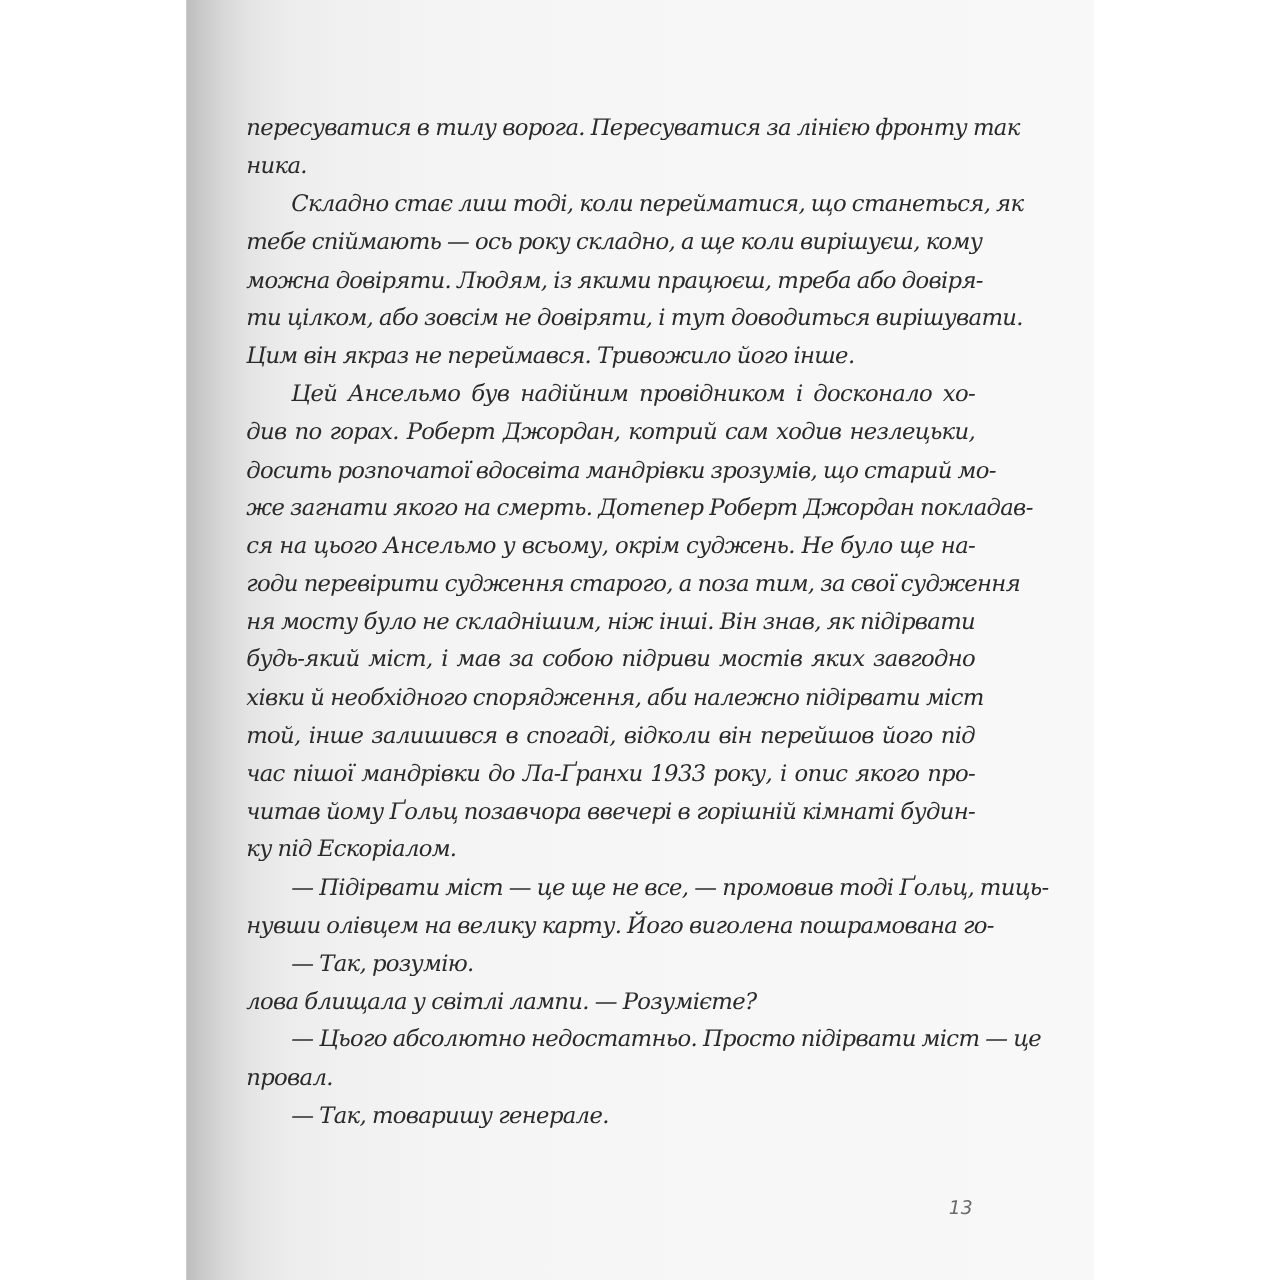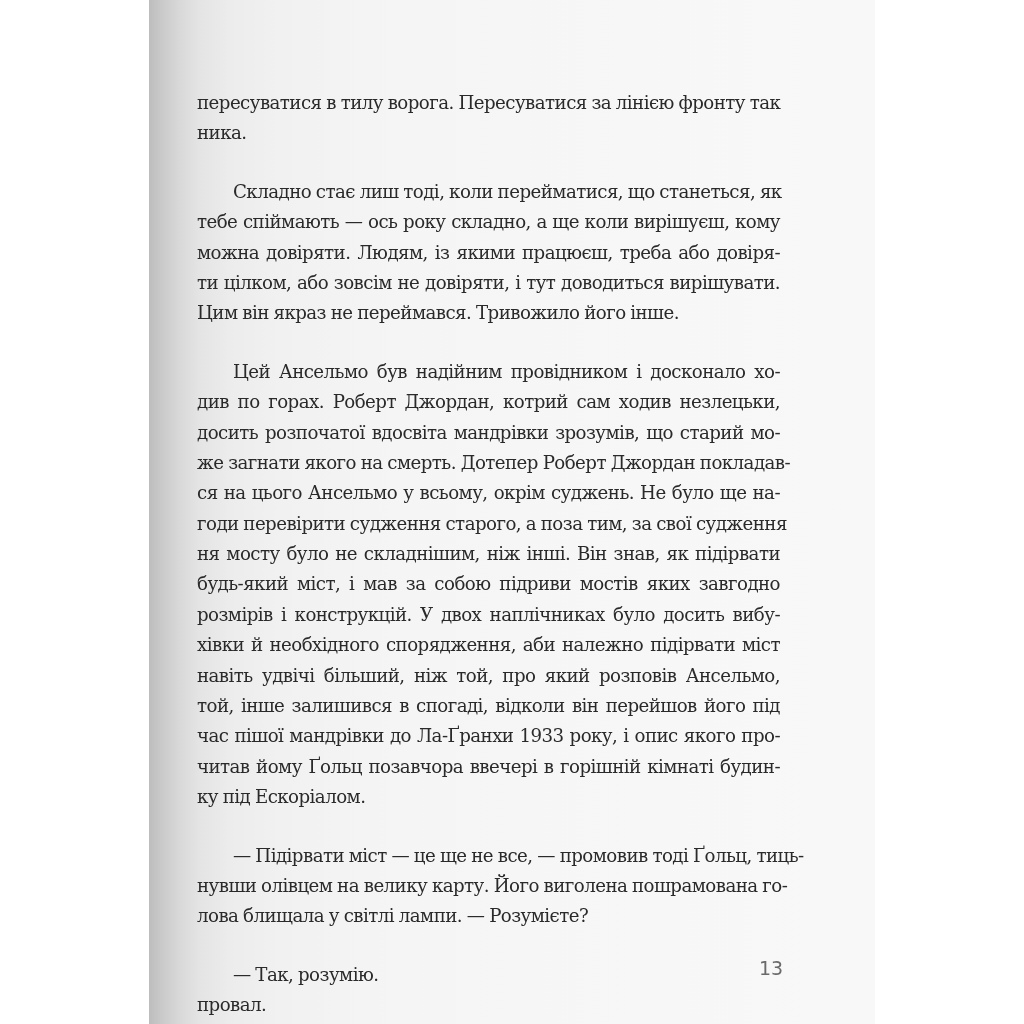--- a/index.html
+++ b/index.html
@@ -19,20 +19,21 @@
       background: linear-gradient(to right,
         #bdbdbd 0px,
         #c9c9c9 12px,
         #d8d8d8 30px,
         #e4e4e4 50px,
         #ececec 80px,
         #f1f1f1 130px,
         #f5f5f5 250px,
         #f7f7f7 500px,
         #f8f8f8 726px);
+      font-style: italic;
     }
     .text-block {
       position: absolute;
       left: 48px;
       top: 88px;
       width: 583px;
       font-family: "DejaVu Serif", serif;
       font-size: 18.2px;
       line-height: 30.4px;
       color: #2a2a2a;
@@ -43,28 +44,27 @@
       display: block;
       white-space: nowrap;
       height: 30.4px;
     }
     .line.justify {
       text-align: justify;
       text-align-last: justify;
     }
     .line.indent {
       padding-left: 36px;
-      margin-top: 28px;
     }
     .page-number {
       position: absolute;
       left: 610px;
       top: 957px;
       font-family: "DejaVu Sans", sans-serif;
-      font-size: 19px;
+      font-size: 15px;
       color: #6a6a6a;
     }
   </style>
 </head>
 <body>
 
 <div class="page">
   <div class="text-block">
 
     <span class="line justify">пересуватися в тилу ворога. Пересуватися за лінією фронту так</span>
@@ -77,34 +77,32 @@
     <span class="line">Цим він якраз не переймався. Тривожило його інше.</span>
 
     <span class="line justify indent">Цей Ансельмо був надійним провідником і досконало хо-</span>
     <span class="line justify">див по горах. Роберт Джордан, котрий сам ходив незлецьки,</span>
     <span class="line justify">досить розпочатої вдосвіта мандрівки зрозумів, що старий мо-</span>
     <span class="line justify">же загнати якого на смерть. Дотепер Роберт Джордан покладав-</span>
     <span class="line justify">ся на цього Ансельмо у всьому, окрім суджень. Не було ще на-</span>
     <span class="line justify">годи перевірити судження старого, а поза тим, за свої судження</span>
     <span class="line justify">ня мосту було не складнішим, ніж інші. Він знав, як підірвати</span>
     <span class="line justify">будь-який міст, і мав за собою підриви мостів яких завгодно</span>
-    <span class="line justify">розмірів і конструкцій. У двох наплічниках було досить вибу-</span>
     <span class="line justify">хівки й необхідного спорядження, аби належно підірвати міст</span>
-    <span class="line justify">навіть удвічі більший, ніж той, про який розповів Ансельмо,</span>
     <span class="line justify">той, інше залишився в спогаді, відколи він перейшов його під</span>
     <span class="line justify">час пішої мандрівки до Ла-Ґранхи 1933 року, і опис якого про-</span>
     <span class="line justify">читав йому Ґольц позавчора ввечері в горішній кімнаті будин-</span>
     <span class="line">ку під Ескоріалом.</span>
 
     <span class="line justify indent">— Підірвати міст — це ще не все, — промовив тоді Ґольц, тиць-</span>
     <span class="line justify">нувши олівцем на велику карту. Його виголена пошрамована го-</span>
+    <span class="line indent">— Так, розумію.</span>
+
     <span class="line">лова блищала у світлі лампи. — Розумієте?</span>
 
-    <span class="line indent">— Так, розумію.</span>
-
+    <span class="line justify indent">— Цього абсолютно недостатньо. Просто підірвати міст — це</span>
     <span class="line">провал.</span>
-    <span class="line justify indent">— Цього абсолютно недостатньо. Просто підірвати міст — це</span>
 
     <span class="line indent">— Так, товаришу генерале.</span>
   </div>
 
   <div class="page-number">13</div>
 </div>
 
 </body></html>

